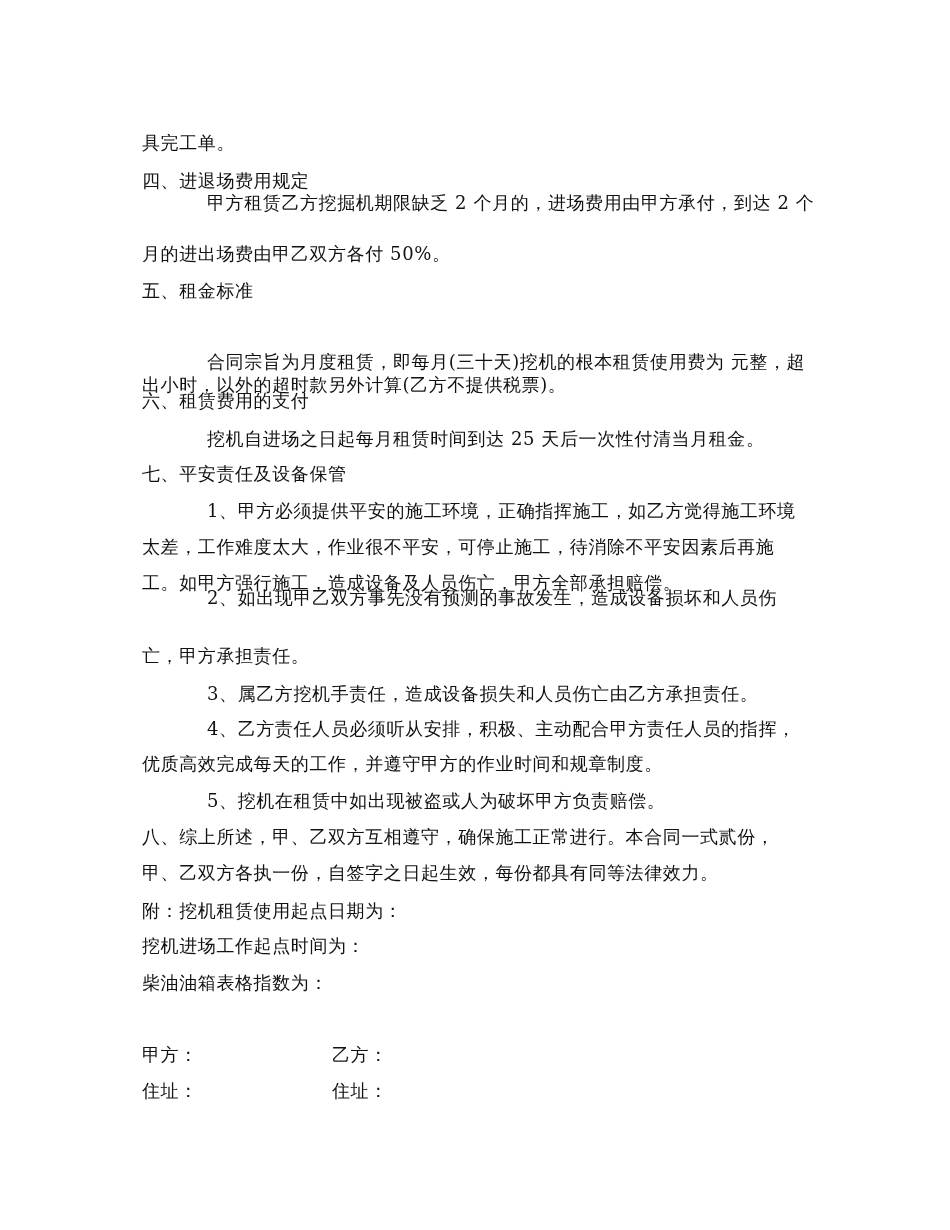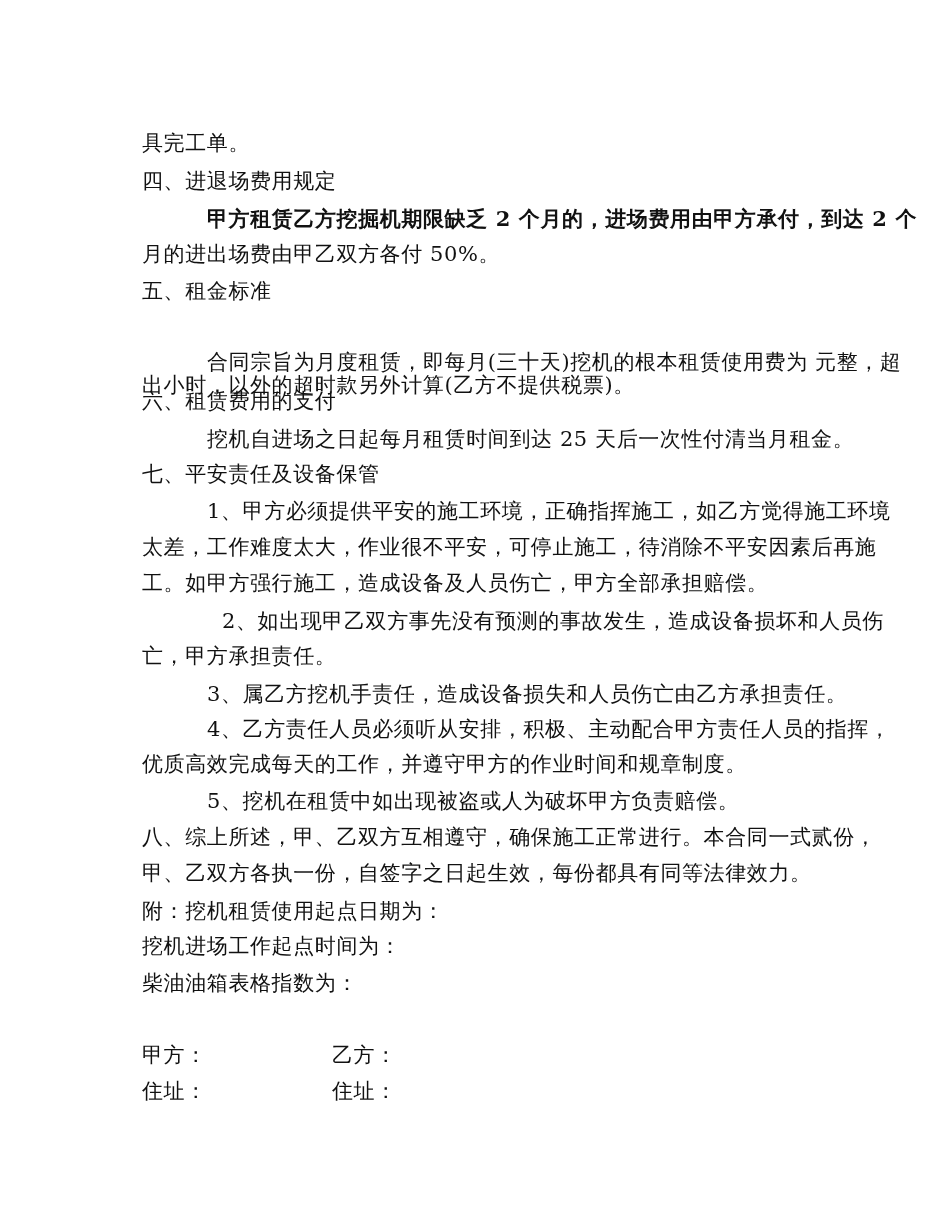--- a/index.html
+++ b/index.html
@@ -1,41 +1,41 @@
 <!DOCTYPE html>
 <html><head>
 <meta charset="utf-8">
 <style>
   html, body { margin: 0; padding: 0; background: #ffffff; }
   body { width: 950px; height: 1230px; position: relative; overflow: hidden;
          font-family: "DejaVu Serif", "Liberation Serif", serif; color: #111; }
   .page { position: absolute; left: 0; top: 0; width: 950px; height: 1230px; background: #fff; }
-  .line { position: absolute; left: 142px; font-size: 21px; line-height: 22px; white-space: nowrap; letter-spacing: 0.6px; }
+  .line { position: absolute; left: 142px; font-size: 18px; line-height: 22px; white-space: nowrap; letter-spacing: 0.6px; }
   .indent { left: 207px; }
   .col2 { left: 332px; }
 </style>
 </head>
 <body>
 
 <div class="page">
   <div id="lines">
       <div class="line" style="top: 132px;">具完工单。</div>
       <div class="line" style="top: 170px;">四、进退场费用规定</div>
-      <div class="line indent" style="top: 208px; font-weight: bold;">甲方租赁乙方挖掘机期限缺乏 2 个月的，进场费用由甲方承付，到达 2 个</div>
+      <div class="line indent" style="top: 192px;">甲方租赁乙方挖掘机期限缺乏 2 个月的，进场费用由甲方承付，到达 2 个</div>
       <div class="line" style="top: 243px;">月的进出场费由甲乙双方各付 50%。</div>
       <div class="line" style="top: 280px;">五、租金标准</div>
       <div class="line indent" style="top: 318px; margin-top: 33px;">合同宗旨为月度租赁，即每月(三十天)挖机的根本租赁使用费为 元整，超</div>
       <div class="line" style="top: 374px;">出小时，以外的超时款另外计算(乙方不提供税票)。</div>
       <div class="line" style="top: 390px;">六、租赁费用的支付</div>
       <div class="line indent" style="top: 428px;">挖机自进场之日起每月租赁时间到达 25 天后一次性付清当月租金。</div>
       <div class="line" style="top: 463px; text-align: right;">七、平安责任及设备保管</div>
       <div class="line indent" style="top: 500px;">1、甲方必须提供平安的施工环境，正确指挥施工，如乙方觉得施工环境</div>
       <div class="line" style="top: 536px;">太差，工作难度太大，作业很不平安，可停止施工，待消除不平安因素后再施</div>
       <div class="line" style="top: 572px;">工。如甲方强行施工，造成设备及人员伤亡，甲方全部承担赔偿。</div>
-      <div class="line indent" style="top: 610px; margin-left: 15px;">2、如出现甲乙双方事先没有预测的事故发生，造成设备损坏和人员伤</div>
+      <div class="line indent" style="top: 587px;">2、如出现甲乙双方事先没有预测的事故发生，造成设备损坏和人员伤</div>
       <div class="line" style="top: 645px;">亡，甲方承担责任。</div>
       <div class="line indent" style="top: 683px;">3、属乙方挖机手责任，造成设备损失和人员伤亡由乙方承担责任。</div>
       <div class="line indent" style="top: 718px;">4、乙方责任人员必须听从安排，积极、主动配合甲方责任人员的指挥，</div>
       <div class="line" style="top: 753px;">优质高效完成每天的工作，并遵守甲方的作业时间和规章制度。</div>
       <div class="line indent" style="top: 790px;">5、挖机在租赁中如出现被盗或人为破坏甲方负责赔偿。</div>
       <div class="line" style="top: 826px;">八、综上所述，甲、乙双方互相遵守，确保施工正常进行。本合同一式贰份，</div>
       <div class="line" style="top: 862px;">甲、乙双方各执一份，自签字之日起生效，每份都具有同等法律效力。</div>
       <div class="line" style="top: 900px;">附：挖机租赁使用起点日期为：</div>
       <div class="line" style="top: 935px;">挖机进场工作起点时间为：</div>
       <div class="line" style="top: 972px;">柴油油箱表格指数为：</div>

